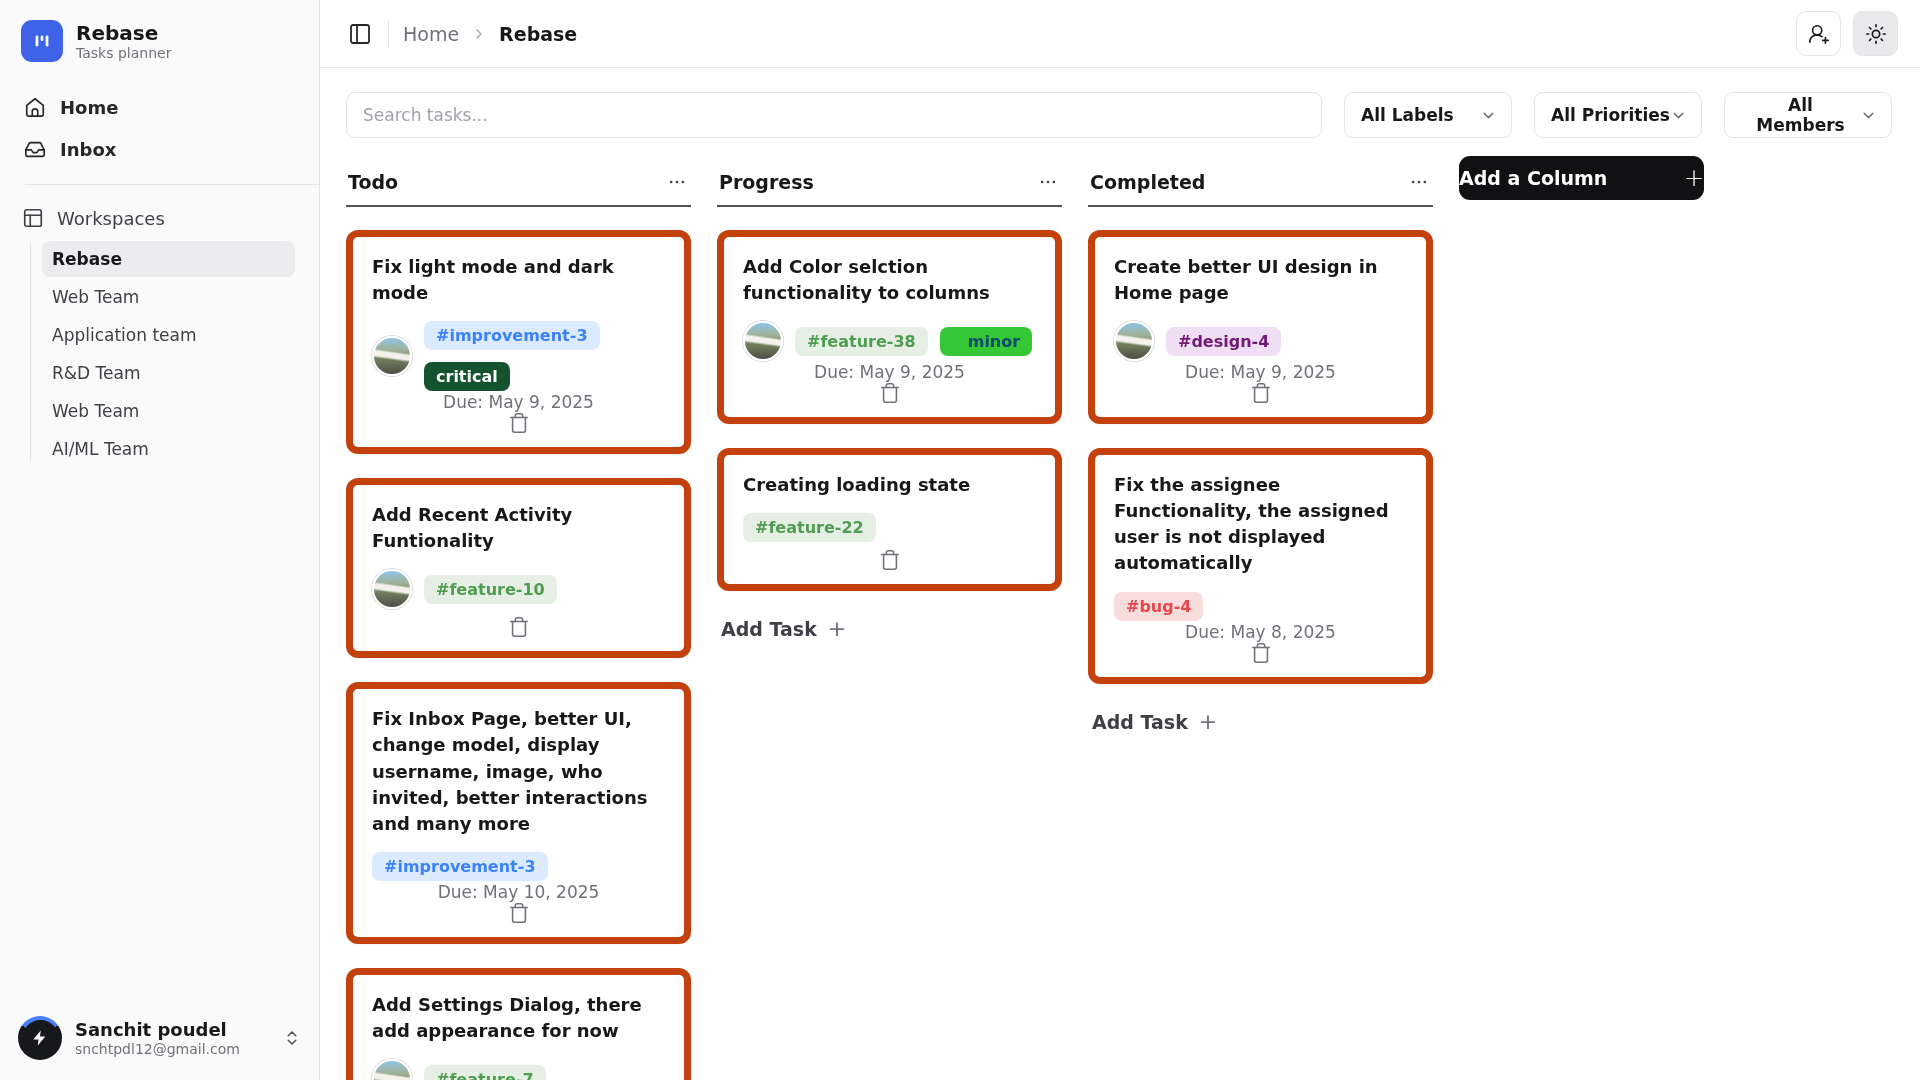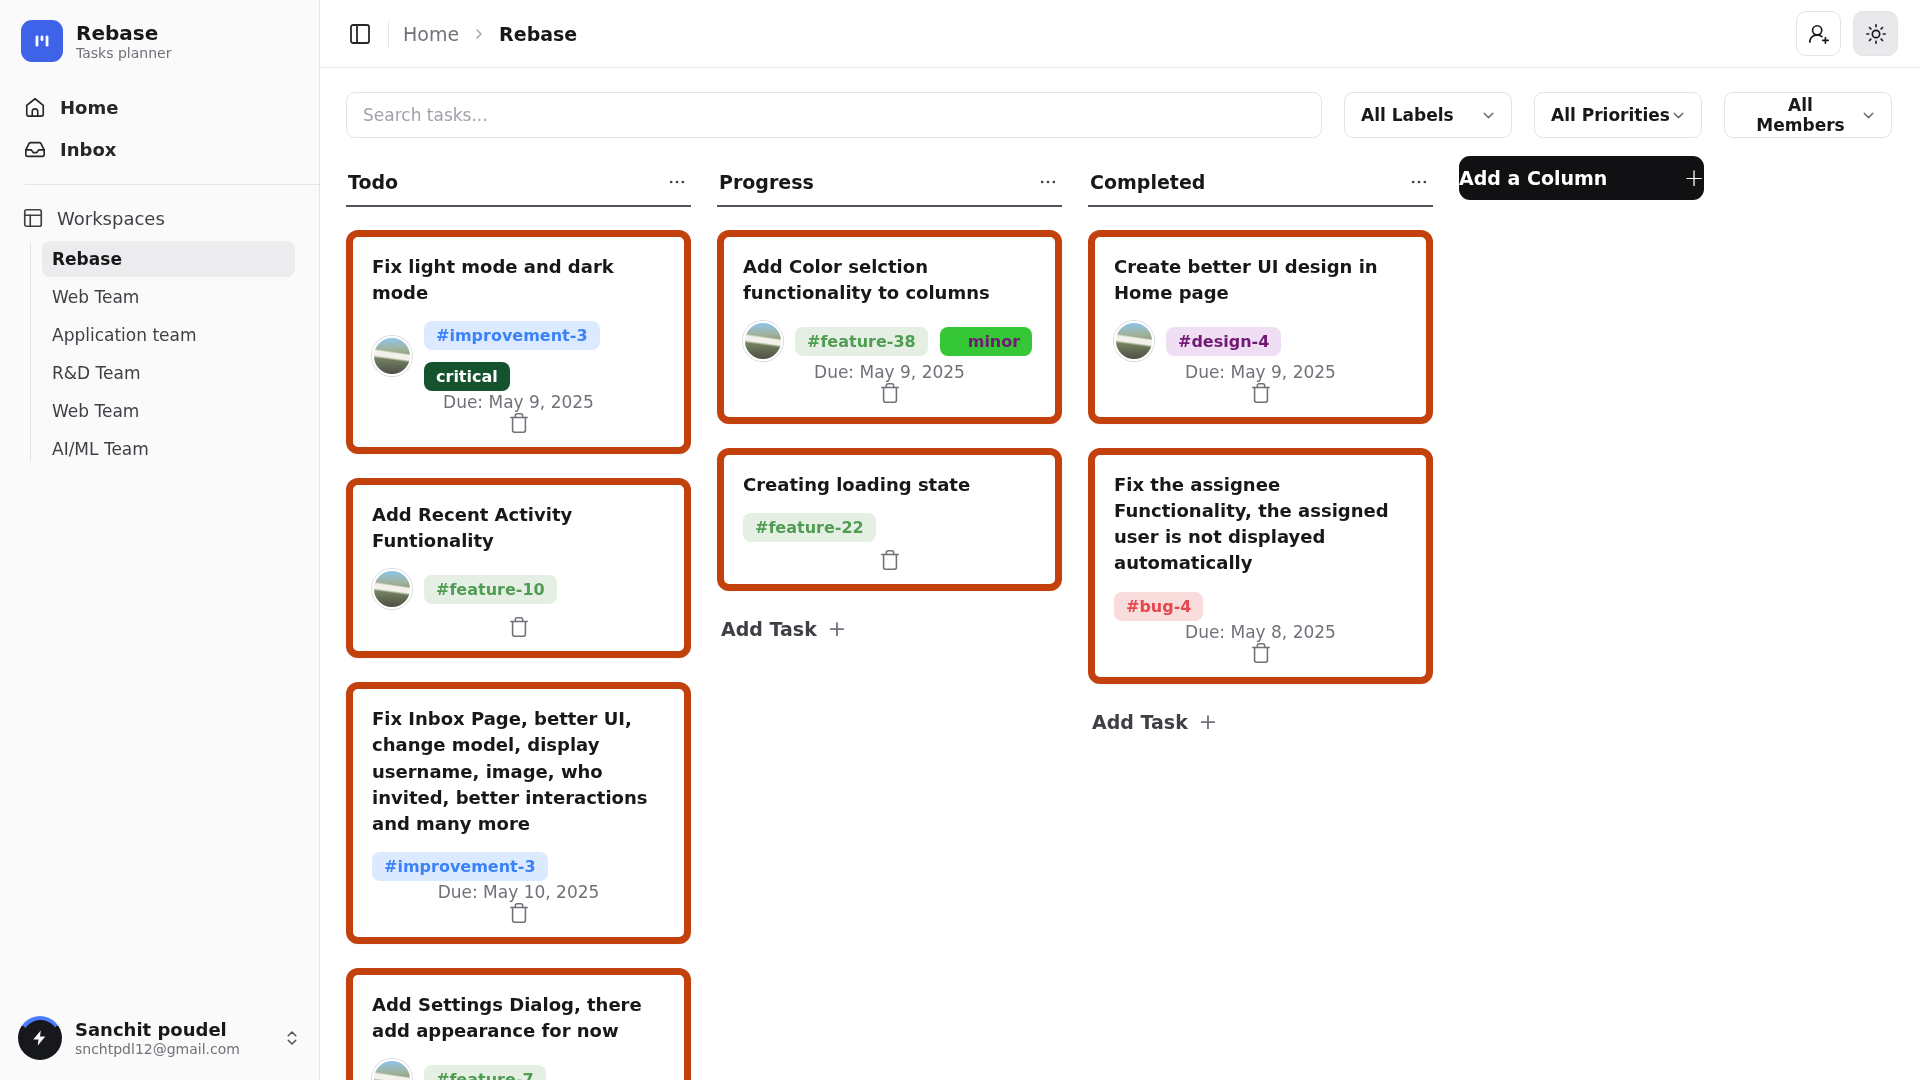--- a/index.html
+++ b/index.html
@@ -122,21 +122,21 @@
       linear-gradient(8deg, rgba(0,0,0,0) 40%, #f3f1ea 46% 57%, rgba(0,0,0,0) 62%),
       linear-gradient(180deg, #8fc4ea 0%, #9fb195 34%, #72805f 58%, #4e4f45 100%);
   }
   .labels { display: flex; gap: 12px; align-items: center; flex-wrap: wrap; }
   .label { font-size: 16px; font-weight: 600; padding: 5px 12px; border-radius: 8px; white-space: nowrap; }
   .lbl-improvement { background: #dbeafe; color: #3b82f6; }
   .lbl-feature     { background: #e6efe3; color: #4f9d52; }
   .lbl-design      { background: #f0def5; color: #701a75; }
   .lbl-bug         { background: #f9dcdc; color: #e5484d; }
   .lbl-critical    { background: #14532d; color: #ffffff; font-weight: 700; }
-  .lbl-minor       { background: #35c735; color: #701a75; font-weight: 700; padding-left: 28px; }
+  .lbl-minor       { background: #35c735; color: #0c4a6e; font-weight: 700; padding-left: 28px; }
   .card-footer {
     display: flex; align-items: center; justify-content: space-between;
     margin-top: 1px; min-height: 28px; flex-direction: column;
   }
   .due { font-size: 17px; color: #71717a; font-weight: 500; }
   .trash { background: none; border: none; color: #71717a; display: flex; cursor: pointer; padding: 0; }
   .add-task {
     display: flex; align-items: center; gap: 11px; margin-top: 27px;
     font-size: 19px; font-weight: 600; color: #3f3f46; cursor: pointer; padding-left: 4px;
   }

